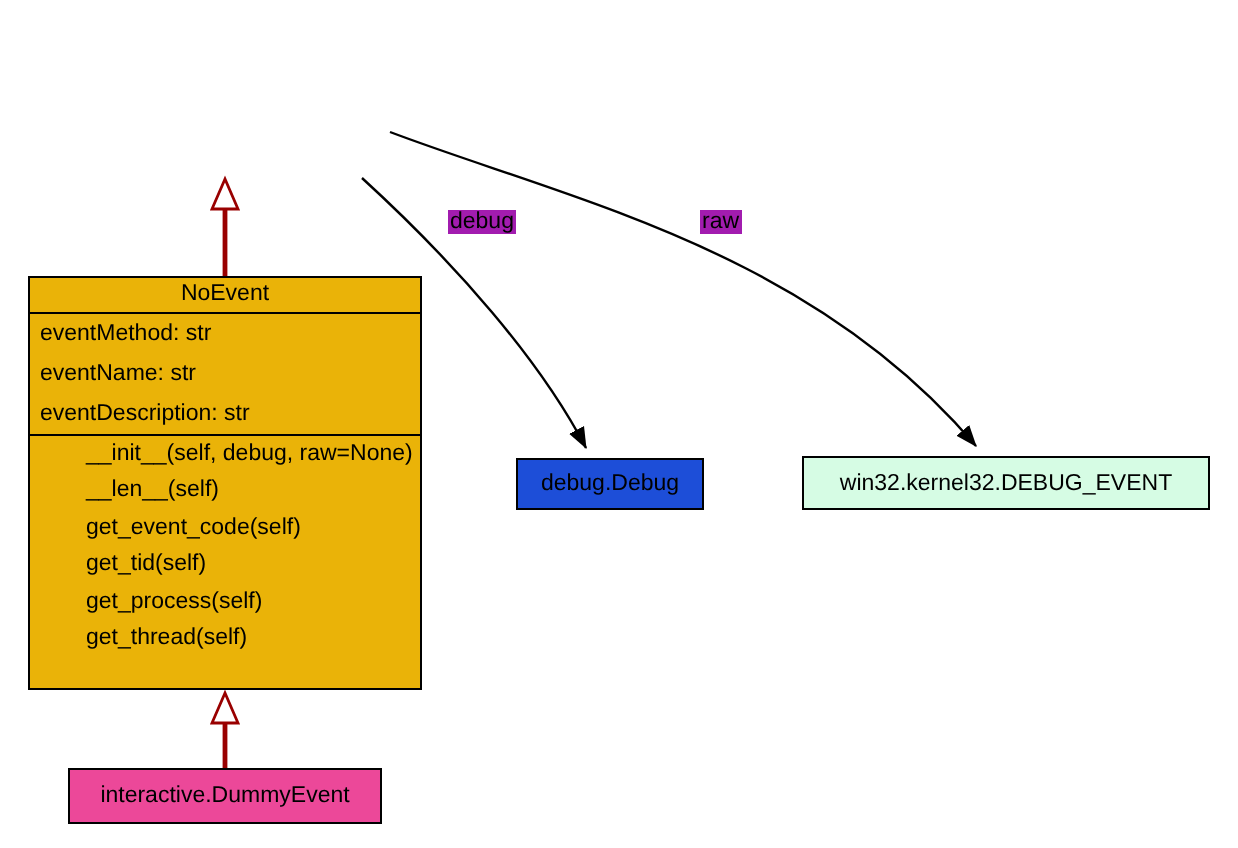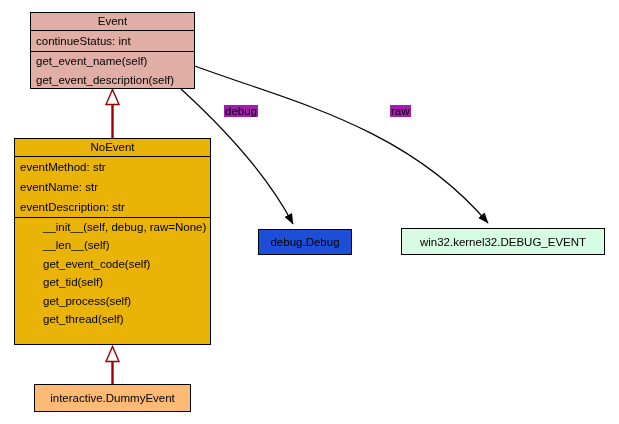--- a/index.html
+++ b/index.html
@@ -12,26 +12,26 @@
   .cls .title{text-align:center;line-height:16px;height:17px;border-bottom:1px solid #000;overflow:hidden;}
   .cls .attrs{border-bottom:1px solid #000;}
   .cls .row{padding-left:5px;white-space:nowrap;overflow:hidden;}
   .attrs .row{line-height:20px;height:20px;}
   .event-box{left:30px;top:12px;width:165px;height:77px;background:#e0aea4;}
   .event-box .methods .row{line-height:19px;height:19px;}
   .noevent-box{left:14px;top:138px;width:197px;height:207px;background:#eab308;}
   .noevent-box .methods .row{line-height:18.4px;height:18.4px;padding-left:28px;}
   .plain-box{position:absolute;border:1px solid #000;box-sizing:border-box;
     display:flex;align-items:center;justify-content:center;white-space:nowrap;overflow:hidden;}
-  .dummy-box{left:34px;top:384px;width:157px;height:28px;background:#fdba74;}
+  .dummy-box{left:34px;top:384px;width:157px;height:28px;background:#ec4899;}
   .debug-box{left:258px;top:229px;width:94px;height:26px;background:#1d4ed8;}
   .dbgevent-box{left:401px;top:228px;width:204px;height:27px;background:#d6fce4;align-items:center;}
   .edge-label{position:absolute;background:#a21caf;padding:0 1px;}
   .debug-label{left:224px;top:105px;}
-  .raw-label{left:350px;top:105px;margin-left:40px;}
+  .raw-label{left:350px;top:105px;}
 </style>
 </head>
 <body>
 
 <div class="canvas">
 
   <svg class="edges">
     <defs>
       <marker id="arrowhead" markerWidth="10" markerHeight="8" refX="8.5" refY="4" orient="auto">
         <polygon points="0,0.5 9,4 0,7.5" fill="#000000"></polygon>
@@ -42,30 +42,20 @@
 
     <path d="M195,66 C285,100 405,125 488,223" fill="none" stroke="#000000" stroke-width="1.2" marker-end="url(#arrowhead)"></path>
 
     <line x1="112.5" y1="104.5" x2="112.5" y2="139" stroke="#990000" stroke-width="2.4"></line>
     <polygon points="112.5,89.5 106,104.5 119,104.5" fill="#ffffff" stroke="#990000" stroke-width="1.4"></polygon>
 
     <line x1="112.5" y1="361.5" x2="112.5" y2="385" stroke="#990000" stroke-width="2.4"></line>
     <polygon points="112.5,346.5 106,361.5 119,361.5" fill="#ffffff" stroke="#990000" stroke-width="1.4"></polygon>
   </svg>
 
-  <div class="cls event-box">
-    <div class="title">Event</div>
-    <div class="attrs">
-      <div class="row">continueStatus: int</div>
-    </div>
-    <div class="methods">
-      <div class="row">get_event_name(self)</div>
-      <div class="row">get_event_description(self)</div>
-    </div>
-  </div>
 
   <div class="cls noevent-box">
     <div class="title">NoEvent</div>
     <div class="attrs">
       <div class="row">eventMethod: str</div>
       <div class="row">eventName: str</div>
       <div class="row">eventDescription: str</div>
     </div>
     <div class="methods">
       <div class="row">__init__(self, debug, raw=None)</div>

